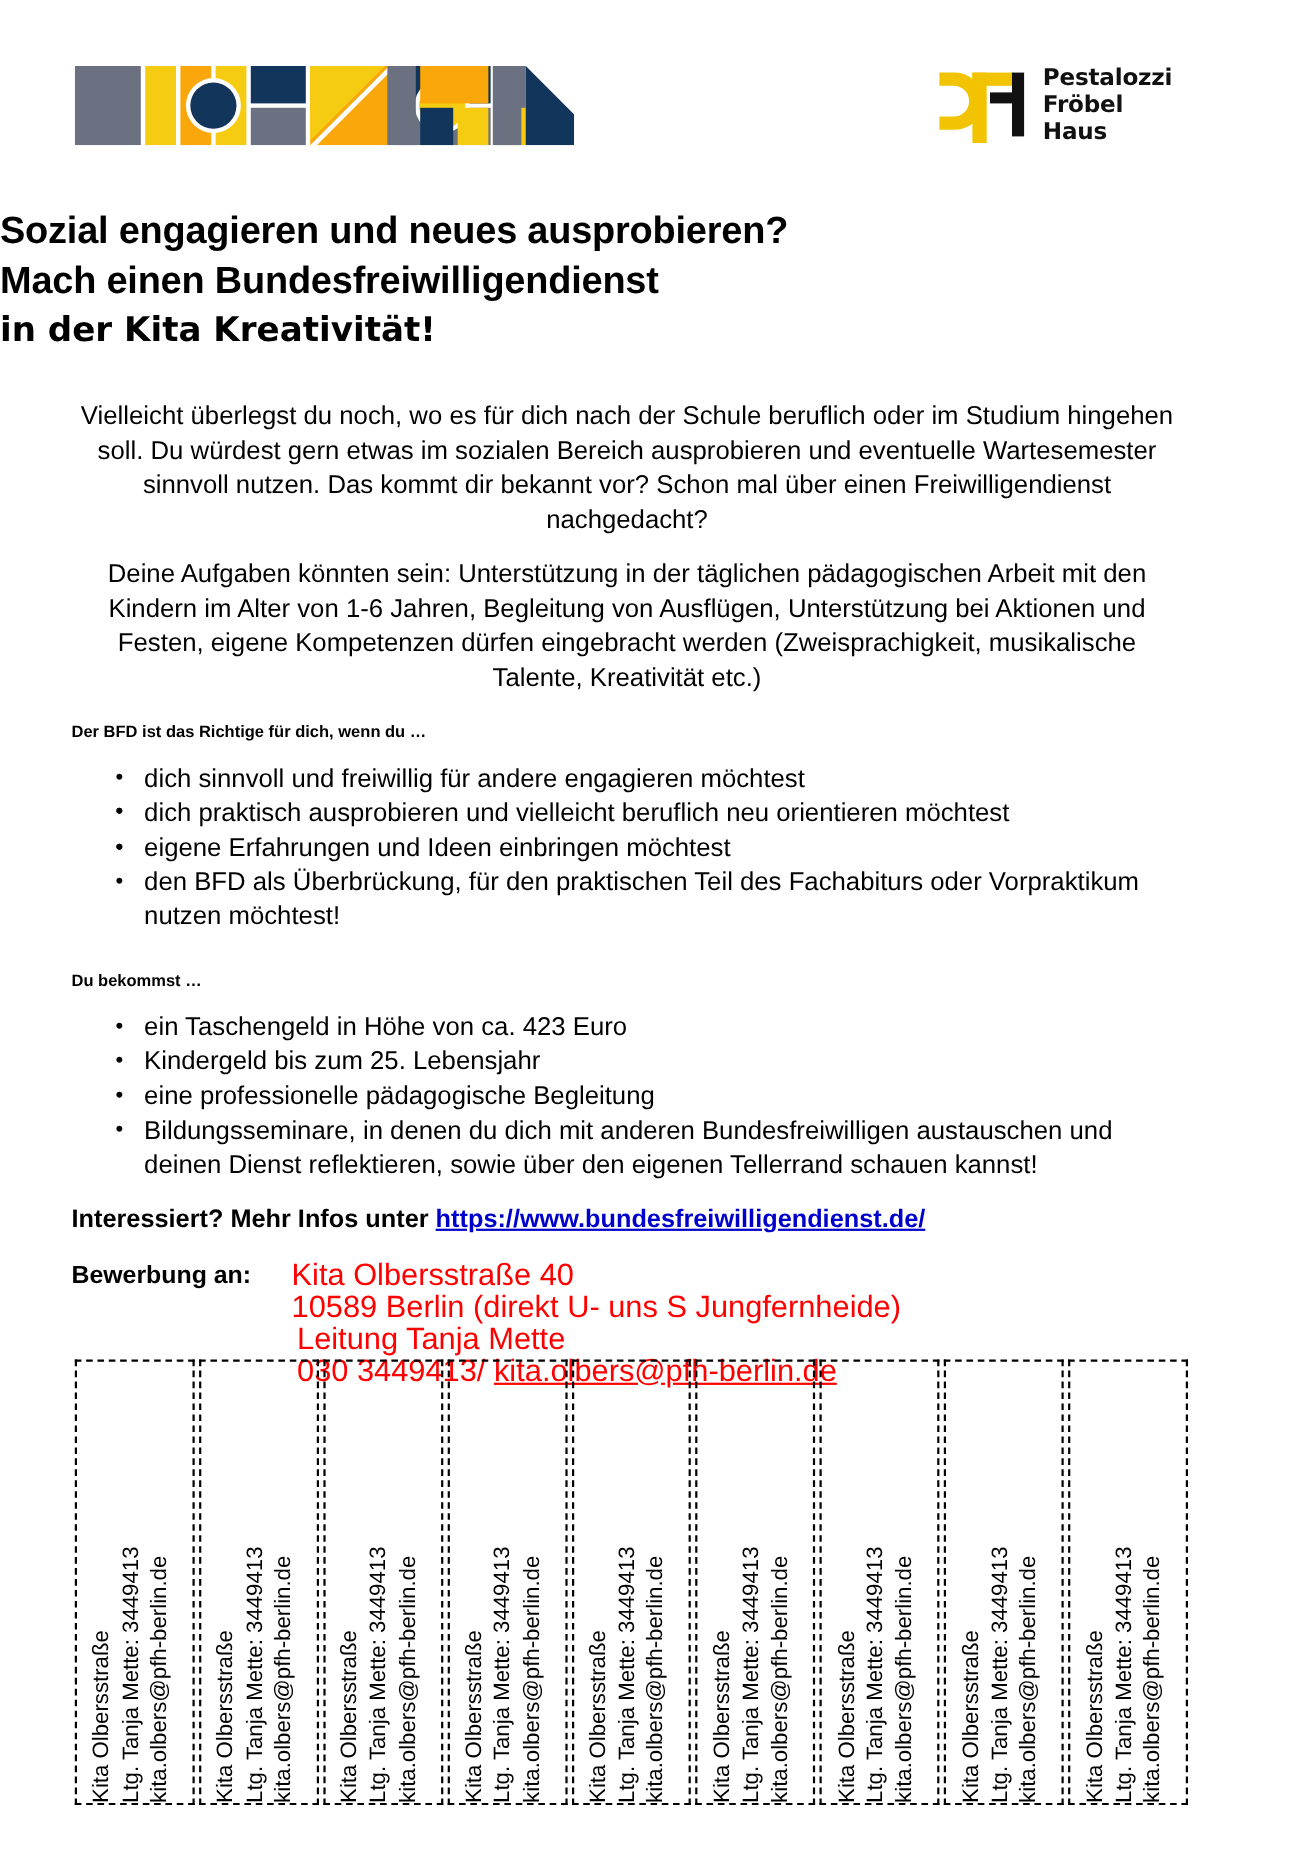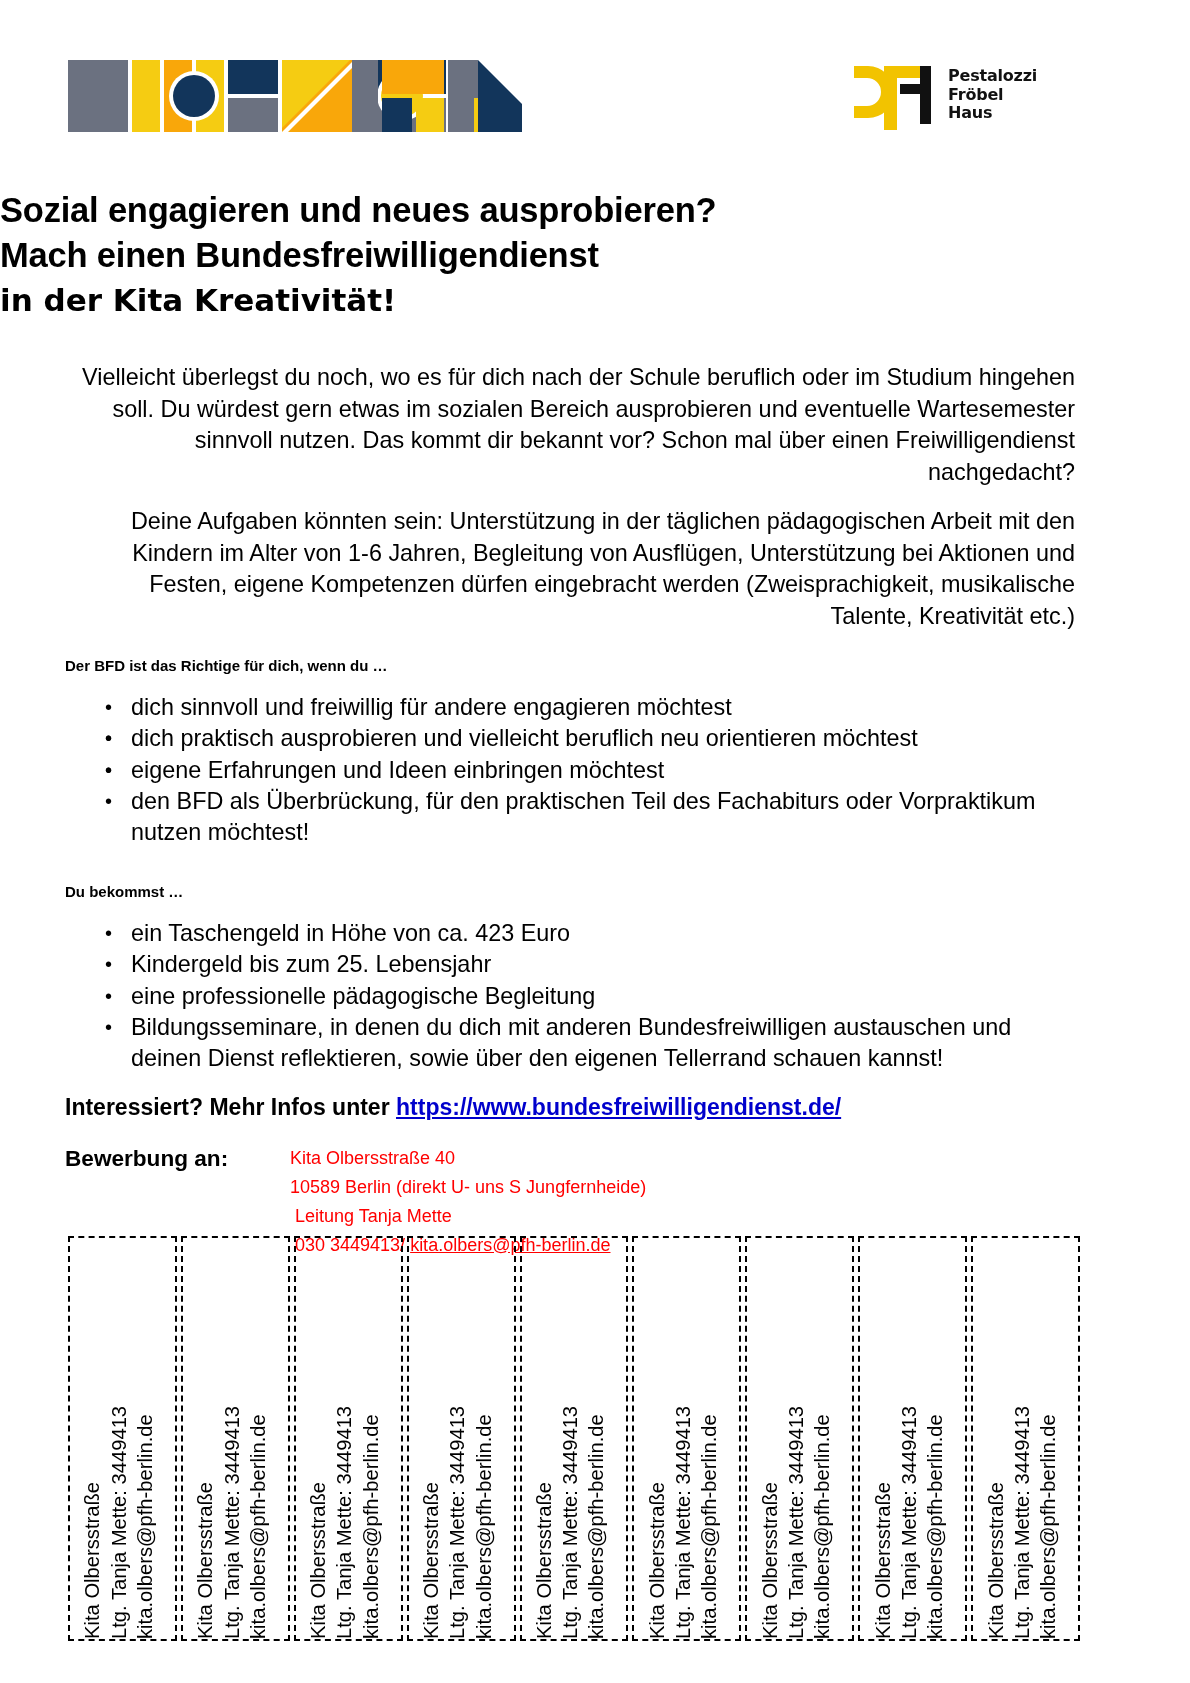--- a/index.html
+++ b/index.html
@@ -49,21 +49,21 @@
     width: 215px;
     height: 80px;
     display: flex;
     align-items: center;
   }
   .pfh-mark { width: 86px; height: 74px; flex: 0 0 auto; }
   .pfh-words {
     margin-left: 10px;
     font-family: "DejaVu Sans", sans-serif;
     font-weight: bold;
-    font-size: 16px;
+    font-size: 21px;
     line-height: 1.18;
     color: #111111;
     letter-spacing: -0.2px;
   }
 
   
   .title-block {
     position: absolute;
     left: 0;
     top: 188px;
@@ -91,21 +91,21 @@
     left: 65px;
     top: 362px;
     width: 1010px;
     font-family: "Liberation Sans Narrow", "Liberation Sans", sans-serif;
     font-size: 23.4px;
     line-height: 31.5px;
     color: #000;
   }
   .para {
     margin: 0 0 18px 0;
-    text-align: right;
+    text-align: center;
   }
   .lead-bold {
     margin: 0 0 10px 0;
     font-weight: bold;
     font-size: 15px;
   }
   ul.bullets {
     list-style: none;
     margin: 0 0 18px 0;
     padding: 0;
@@ -134,34 +134,33 @@
     text-decoration: underline;
     font-weight: bold;
   }
 
   
   .contact {
     position: relative;
     margin-top: 6px;
     display: flex;
     align-items: flex-start;
-    gap: 25px;
   }
   .contact-label {
     flex: 0 0 auto;
     width: 200px;
     font-weight: bold;
     font-size: 22.6px;
     line-height: 29px;
     color: #000;
   }
   .contact-body {
     flex: 1 1 auto;
     color: #FF0000;
-    font-size: 18px;
+    font-size: 28px;
     line-height: 29px;
   }
   .contact-body div { white-space: nowrap; }
   .contact-body .indent { padding-left: 5px; }
   .contact-body a.mail {
     color: #FF0000;
     text-decoration: underline;
   }
 
   

